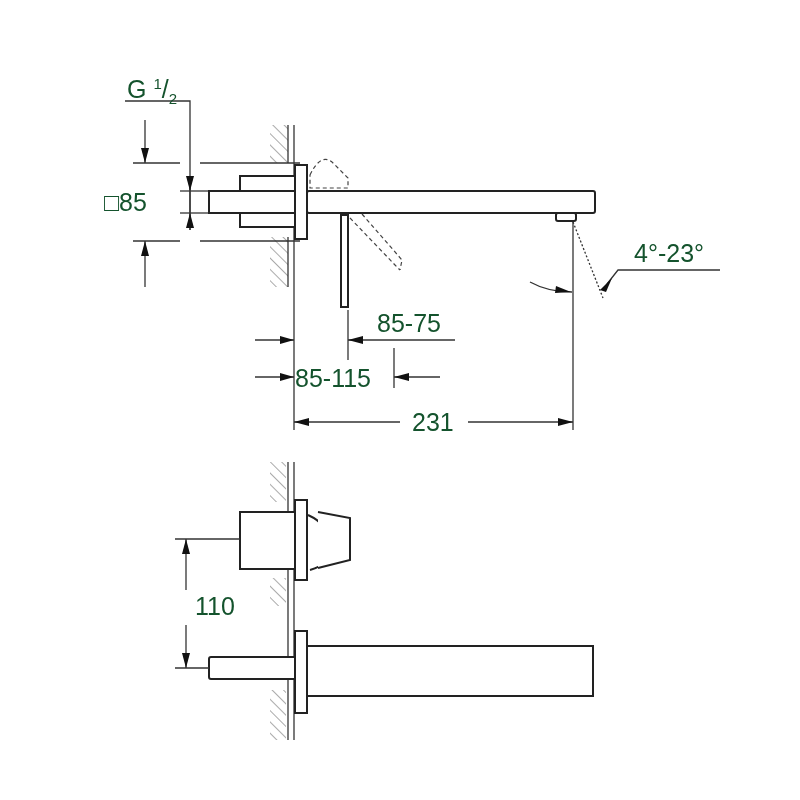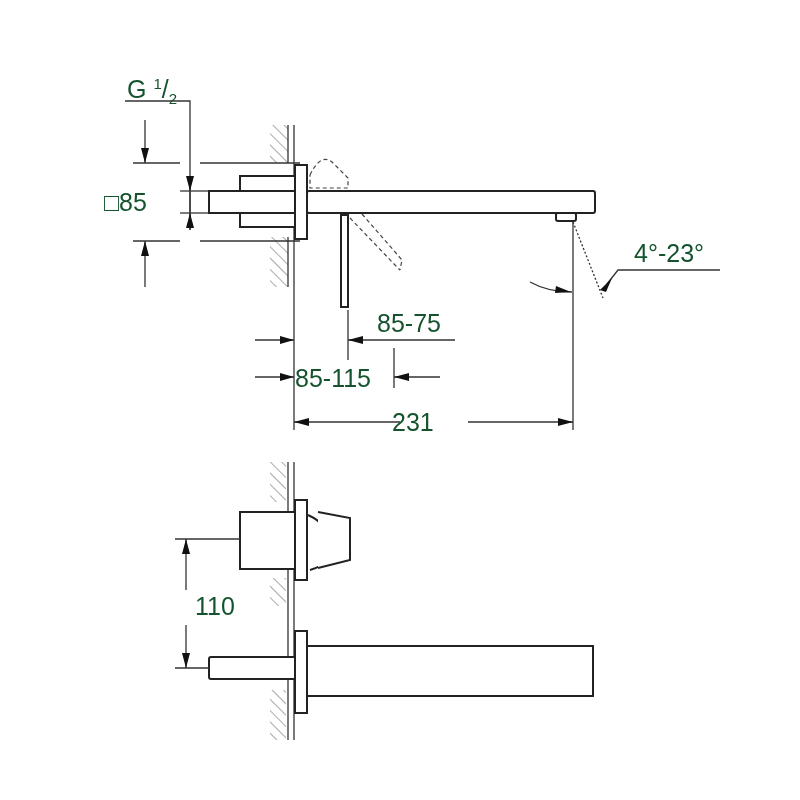--- a/index.html
+++ b/index.html
@@ -115,15 +115,15 @@
 
 <div class="lbl" style="left:127px;top:76px;">
   <span>G</span>
   <sup style="font-size:15px;">1</sup><span>/</span><sub style="font-size:15px;">2</sub>
 </div>
 <div class="lbl" style="left:104px;top:190px;">
   <span>□</span><span>85</span>
 </div>
 <div class="lbl" style="left:377px;top:311px;">85-75</div>
 <div class="lbl" style="left:295px;top:366px;">85-115</div>
-<div class="lbl" style="left:392px;top:410px;">231</div>
+<div class="lbl" style="left:412px;top:410px;">231</div>
 <div class="lbl" style="left:634px;top:241px;">4°-23°</div>
 <div class="lbl" style="left:163px;top:594px;margin-left:32px;">110</div>
 
 </body></html>

